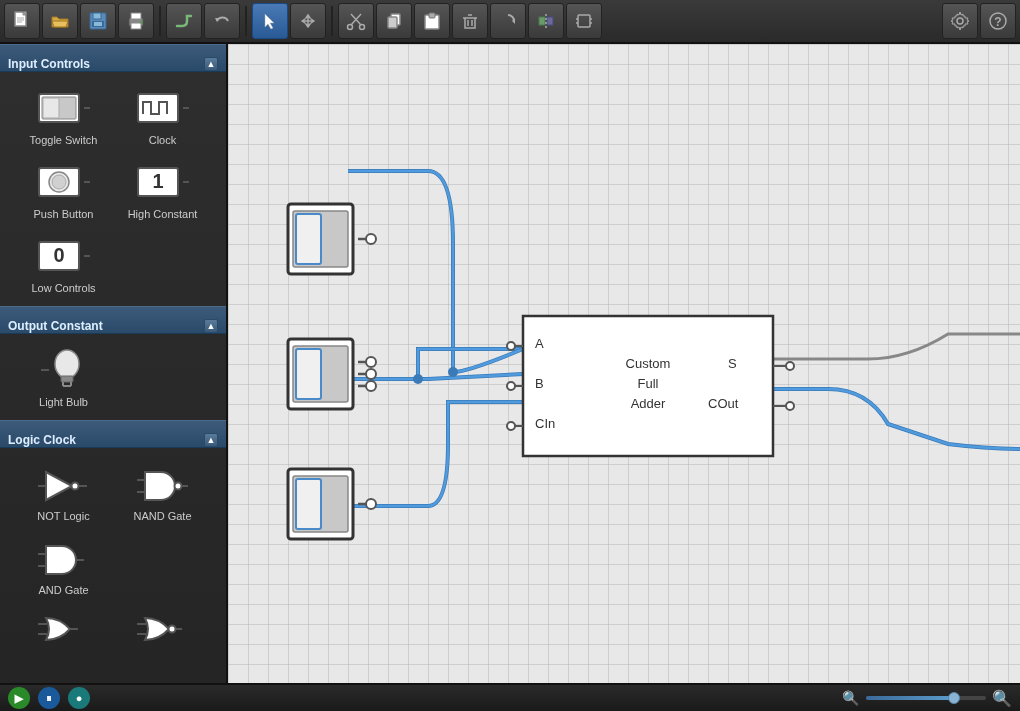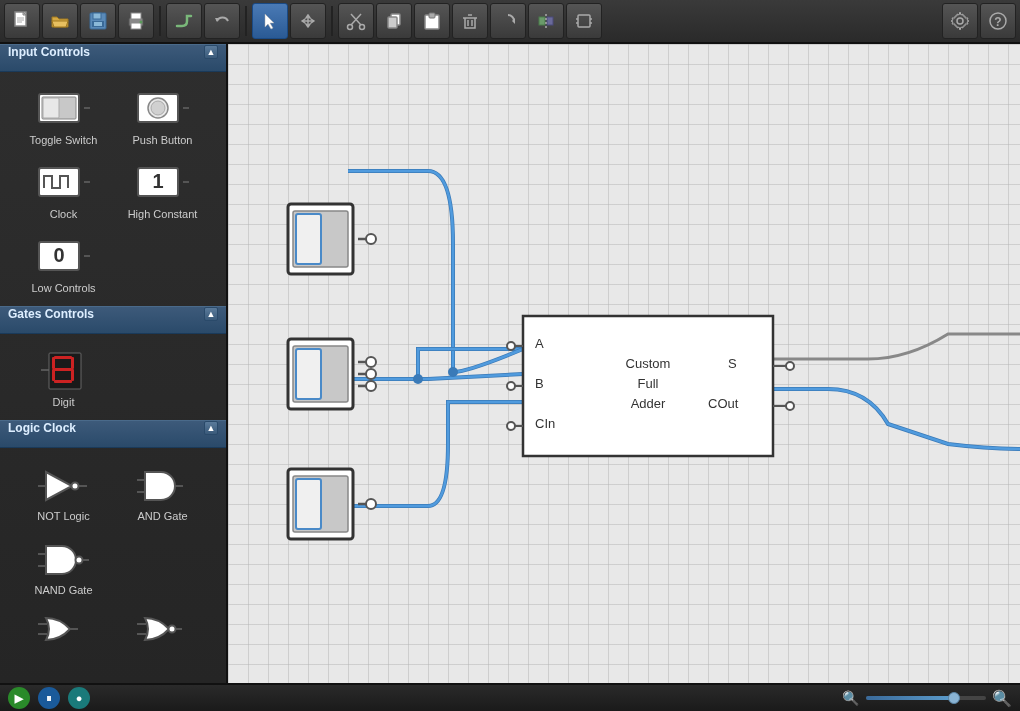--- a/index.html
+++ b/index.html
@@ -67,21 +67,21 @@
     #sidebar::-webkit-scrollbar { width: 8px; }
     #sidebar::-webkit-scrollbar-track { background: #1a1a1a; }
     #sidebar::-webkit-scrollbar-thumb { background: #555; }
 
     .section-header {
       height: 28px;
       background: linear-gradient(to bottom, #3d5a7a, #2a4a6a);
       border-top: 1px solid #4a6a8a;
       border-bottom: 1px solid #1a3a5a;
       display: flex;
-      align-items: flex-start;
+      align-items: flex-end;
       justify-content: space-between;
       padding: 0 8px;
       color: #ddeeff;
       font-size: 12px;
       font-weight: bold;
       cursor: pointer;
     }
     .section-arrow {
       width: 14px;
       height: 14px;
@@ -353,37 +353,37 @@
             <line x1="50" y1="22" x2="56" y2="22" stroke="#555" stroke-width="2"></line>
           </svg>
         </div>
         <span class="component-label">Toggle Switch</span>
       </div>
 
       <div class="component-item">
         <div class="comp-icon">
           <svg width="60" height="44" viewBox="0 0 60 44">
             <rect x="5" y="8" width="40" height="28" rx="2" fill="white" stroke="#555" stroke-width="2"></rect>
+            <polyline points="10,28 10,16 18,16 18,28 26,28 26,16 34,16 34,28" fill="none" stroke="#555" stroke-width="2"></polyline>
+            <line x1="50" y1="22" x2="56" y2="22" stroke="#555" stroke-width="2"></line>
+          </svg>
+        </div>
+        <span class="component-label">Clock</span>
+      </div>
+
+      <div class="component-item">
+        <div class="comp-icon">
+          <svg width="60" height="44" viewBox="0 0 60 44">
+            <rect x="5" y="8" width="40" height="28" rx="2" fill="white" stroke="#555" stroke-width="2"></rect>
             <circle cx="25" cy="22" r="10" fill="#e8e8e8" stroke="#888" stroke-width="1.5"></circle>
             <circle cx="25" cy="22" r="7" fill="#d0d0d0" stroke="#aaa" stroke-width="1"></circle>
             <line x1="50" y1="22" x2="56" y2="22" stroke="#555" stroke-width="2"></line>
           </svg>
         </div>
         <span class="component-label">Push Button</span>
-      </div>
-
-      <div class="component-item">
-        <div class="comp-icon">
-          <svg width="60" height="44" viewBox="0 0 60 44">
-            <rect x="5" y="8" width="40" height="28" rx="2" fill="white" stroke="#555" stroke-width="2"></rect>
-            <polyline points="10,28 10,16 18,16 18,28 26,28 26,16 34,16 34,28" fill="none" stroke="#555" stroke-width="2"></polyline>
-            <line x1="50" y1="22" x2="56" y2="22" stroke="#555" stroke-width="2"></line>
-          </svg>
-        </div>
-        <span class="component-label">Clock</span>
       </div>
 
       <div class="component-item">
         <div class="comp-icon">
           <svg width="60" height="44" viewBox="0 0 60 44">
             <rect x="5" y="8" width="40" height="28" rx="2" fill="white" stroke="#555" stroke-width="2"></rect>
             <text x="25" y="28" text-anchor="middle" font-size="20" font-weight="bold" fill="#333">1</text>
             <line x1="50" y1="22" x2="56" y2="22" stroke="#555" stroke-width="2"></line>
           </svg>
         </div>
@@ -396,87 +396,83 @@
             <rect x="5" y="8" width="40" height="28" rx="2" fill="white" stroke="#555" stroke-width="2"></rect>
             <text x="25" y="28" text-anchor="middle" font-size="20" font-weight="bold" fill="#333">0</text>
             <line x1="50" y1="22" x2="56" y2="22" stroke="#555" stroke-width="2"></line>
           </svg>
         </div>
         <span class="component-label">Low Controls</span>
       </div>
     </div>
 
     <div class="section-header">
-      <span>Gates Controls</span>
+      <span>Output Constant</span>
       <div class="section-arrow">▲</div>
     </div>
     <div class="component-grid">
-
 
       <div class="component-item">
         <div class="comp-icon">
           <svg width="50" height="44" viewBox="0 0 50 44">
             <line x1="2" y1="22" x2="10" y2="22" stroke="#555" stroke-width="2"></line>
-            <rect x="10" y="5" width="32" height="36" rx="1" fill="#1a1a1a" stroke="#666" stroke-width="1"></rect>
-
-            <rect x="15" y="8" width="18" height="3" rx="1" fill="#cc2222"></rect>
-            <rect x="15" y="20" width="18" height="3" rx="1" fill="#cc2222"></rect>
-            <rect x="15" y="32" width="18" height="3" rx="1" fill="#cc2222"></rect>
-            <rect x="13" y="9" width="3" height="12" rx="1" fill="#cc2222"></rect>
-            <rect x="32" y="9" width="3" height="12" rx="1" fill="#cc2222"></rect>
-            <rect x="13" y="21" width="3" height="12" rx="1" fill="#cc2222"></rect>
-            <rect x="32" y="21" width="3" height="12" rx="1" fill="#cc2222"></rect>
-          </svg>
-        </div>
-        <span class="component-label">Digit</span>
-      </div>
+            <ellipse cx="28" cy="16" rx="12" ry="14" fill="#e8e8e8" stroke="#888" stroke-width="1.5"></ellipse>
+            <rect x="22" y="28" width="12" height="6" rx="1" fill="#888" stroke="#666" stroke-width="1"></rect>
+            <line x1="24" y1="34" x2="24" y2="38" stroke="#888" stroke-width="2"></line>
+            <line x1="32" y1="34" x2="32" y2="38" stroke="#888" stroke-width="2"></line>
+            <line x1="24" y1="38" x2="32" y2="38" stroke="#888" stroke-width="2"></line>
+          </svg>
+        </div>
+        <span class="component-label">Light Bulb</span>
+      </div>
+
     </div>
 
     <div class="section-header">
       <span>Logic Clock</span>
       <div class="section-arrow">▲</div>
     </div>
     <div class="component-grid">
 
 
       <div class="component-item">
         <div class="comp-icon">
           <svg width="55" height="40" viewBox="0 0 55 40">
             <line x1="2" y1="20" x2="10" y2="20" stroke="#555" stroke-width="2"></line>
             <path d="M10,6 L10,34 L36,20 Z" fill="white" stroke="#555" stroke-width="2"></path>
             <circle cx="39" cy="20" r="3.5" fill="white" stroke="#555" stroke-width="2"></circle>
             <line x1="43" y1="20" x2="51" y2="20" stroke="#555" stroke-width="2"></line>
           </svg>
         </div>
         <span class="component-label">NOT Logic</span>
-      </div>
-
-      <div class="component-item">
-        <div class="comp-icon">
-          <svg width="55" height="40" viewBox="0 0 55 40">
-            <line x1="2" y1="14" x2="10" y2="14" stroke="#555" stroke-width="2"></line>
-            <line x1="2" y1="26" x2="10" y2="26" stroke="#555" stroke-width="2"></line>
-            <path d="M10,6 L10,34 L26,34 A14,14 0 0 0 26,6 Z" fill="white" stroke="#555" stroke-width="2"></path>
-            <line x1="40" y1="20" x2="48" y2="20" stroke="#555" stroke-width="2"></line>
-          </svg>
-        </div>
-        <span class="component-label">AND Gate</span>
       </div>
 
       <div class="component-item">
         <div class="comp-icon">
           <svg width="55" height="40" viewBox="0 0 55 40">
             <line x1="2" y1="14" x2="10" y2="14" stroke="#555" stroke-width="2"></line>
             <line x1="2" y1="26" x2="10" y2="26" stroke="#555" stroke-width="2"></line>
             <path d="M10,6 L10,34 L26,34 A14,14 0 0 0 26,6 Z" fill="white" stroke="#555" stroke-width="2"></path>
             <circle cx="43" cy="20" r="3.5" fill="white" stroke="#555" stroke-width="2"></circle>
             <line x1="47" y1="20" x2="53" y2="20" stroke="#555" stroke-width="2"></line>
           </svg>
         </div>
         <span class="component-label">NAND Gate</span>
+      </div>
+
+      <div class="component-item">
+        <div class="comp-icon">
+          <svg width="55" height="40" viewBox="0 0 55 40">
+            <line x1="2" y1="14" x2="10" y2="14" stroke="#555" stroke-width="2"></line>
+            <line x1="2" y1="26" x2="10" y2="26" stroke="#555" stroke-width="2"></line>
+            <path d="M10,6 L10,34 L26,34 A14,14 0 0 0 26,6 Z" fill="white" stroke="#555" stroke-width="2"></path>
+            <line x1="40" y1="20" x2="48" y2="20" stroke="#555" stroke-width="2"></line>
+          </svg>
+        </div>
+        <span class="component-label">AND Gate</span>
       </div>
     </div>
 
     <div class="component-grid" style="padding-top:0;">
 
       <div class="component-item" style="min-height:40px;">
         <div class="comp-icon">
           <svg width="55" height="30" viewBox="0 0 55 30">
             <line x1="2" y1="10" x2="11" y2="10" stroke="#555" stroke-width="2"></line>
             <line x1="2" y1="20" x2="11" y2="20" stroke="#555" stroke-width="2"></line>

